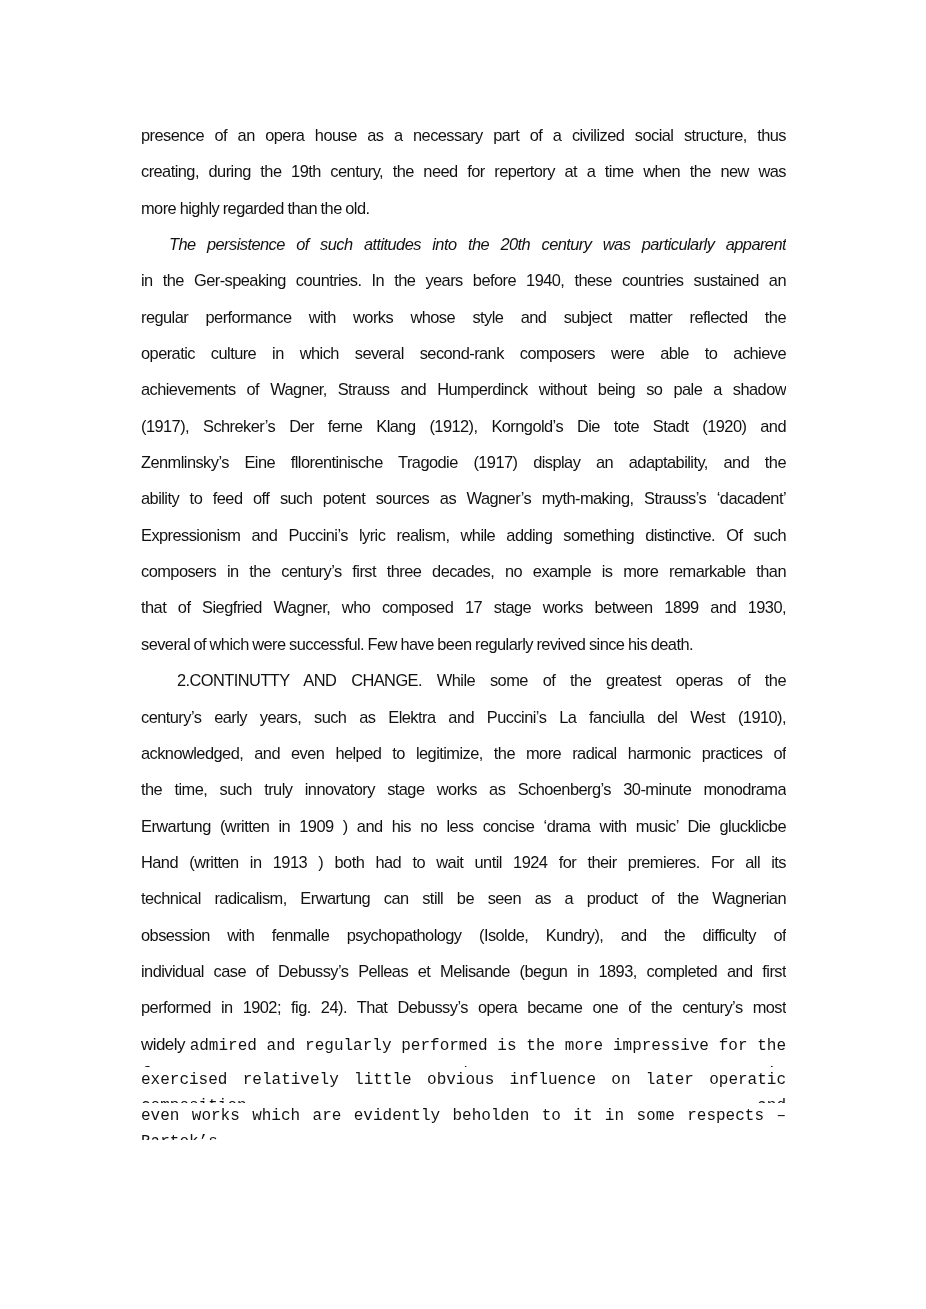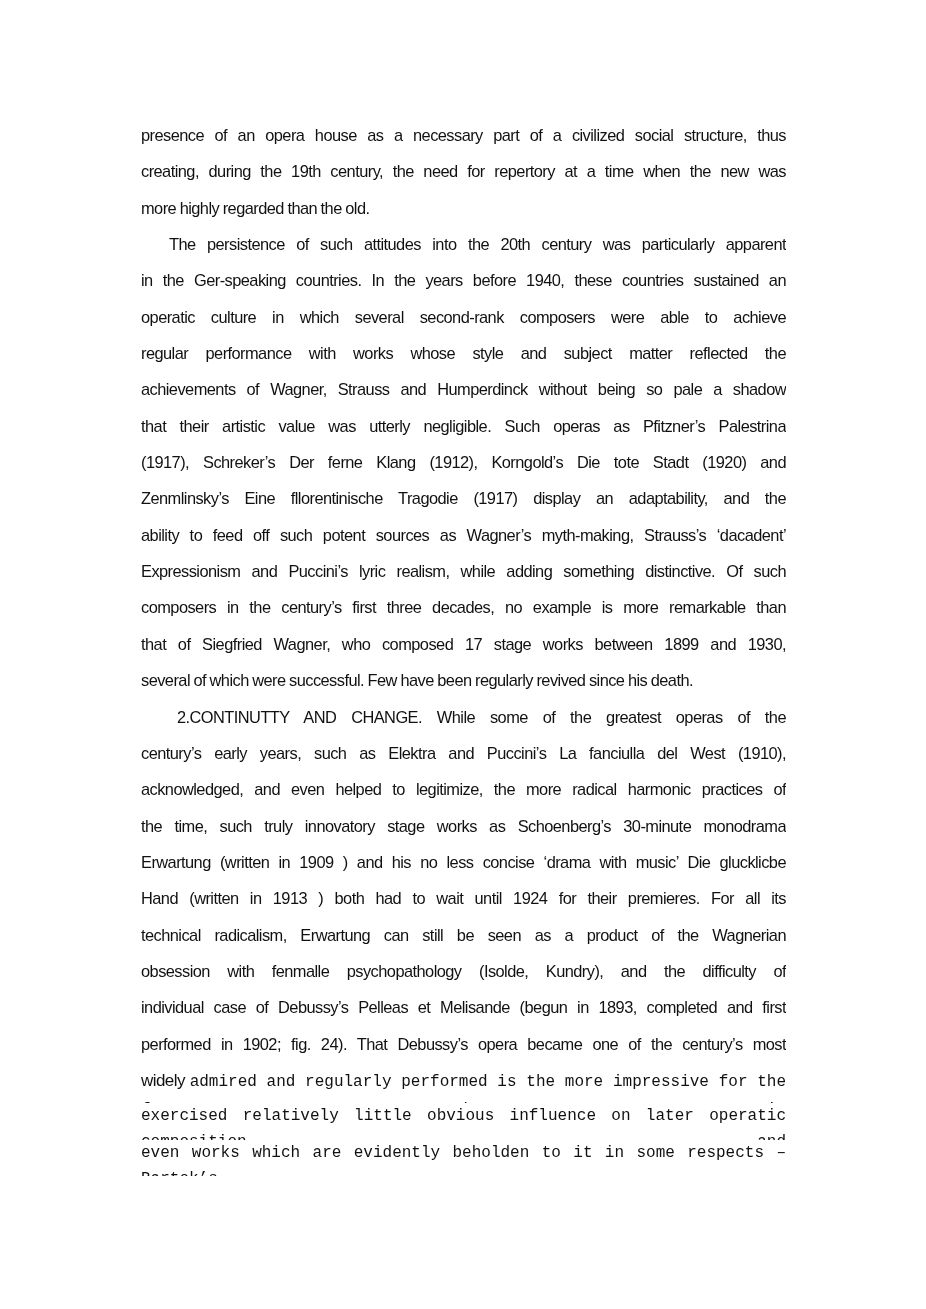--- a/index.html
+++ b/index.html
@@ -50,21 +50,21 @@
       white-space: normal;
       overflow: hidden;
     }
     .line.justify .t {
       display: block;
       width: 100%;
       white-space: normal;
       text-align: justify;
       text-align-last: justify;
     }
-    .line.indent1 { padding-left: 28px; width: calc(100% - 28px); }
+    .line.indent1 { padding-left: 28px; width: calc(100% - 28px); font-style: italic; }
     .line.indent2 { padding-left: 36px; width: calc(100% - 36px); }
     .cond {
       letter-spacing: -0.55px;
       word-spacing: -0.5px;
     }
     .serif {
       font-family: Liberation Mono, monospace;
       font-size: 16px;
       letter-spacing: 0px;
     }
@@ -88,30 +88,27 @@
       </div>
     <div class="line cond"><span class="t">more highly regarded than the old.</span></div>
 
     <div class="line justify cond indent1">
         <span class="t">The persistence of such attitudes into the 20th century was particularly apparent</span>
       </div>
     <div class="line justify cond">
         <span class="t">in the Ger-speaking countries. In the years before 1940, these countries sustained an</span>
       </div>
     <div class="line justify cond">
+        <span class="t">regular performance with works whose style and subject matter reflected the</span>
+      </div>
+    <div class="line justify cond">
         <span class="t">operatic culture in which several second-rank composers were able to achieve</span>
       </div>
     <div class="line justify cond">
-        <span class="t">regular performance with works whose style and subject matter reflected the</span>
-      </div>
-    <div class="line justify cond">
         <span class="t">achievements of Wagner, Strauss and Humperdinck without being so pale a shadow</span>
-      </div>
-    <div class="line justify cond">
-        <span class="t">that their artistic value was utterly negligible. Such operas as Pfitzner’s Palestrina</span>
       </div>
     <div class="line justify cond">
         <span class="t">(1917), Schreker’s Der ferne Klang (1912), Korngold’s Die tote Stadt (1920) and</span>
       </div>
     <div class="line justify cond">
         <span class="t">Zenmlinsky’s Eine fllorentinische Tragodie (1917) display an adaptability, and the</span>
       </div>
     <div class="line justify cond">
         <span class="t">ability to feed off such potent sources as Wagner’s myth-making, Strauss’s ‘dacadent’</span>
       </div>

